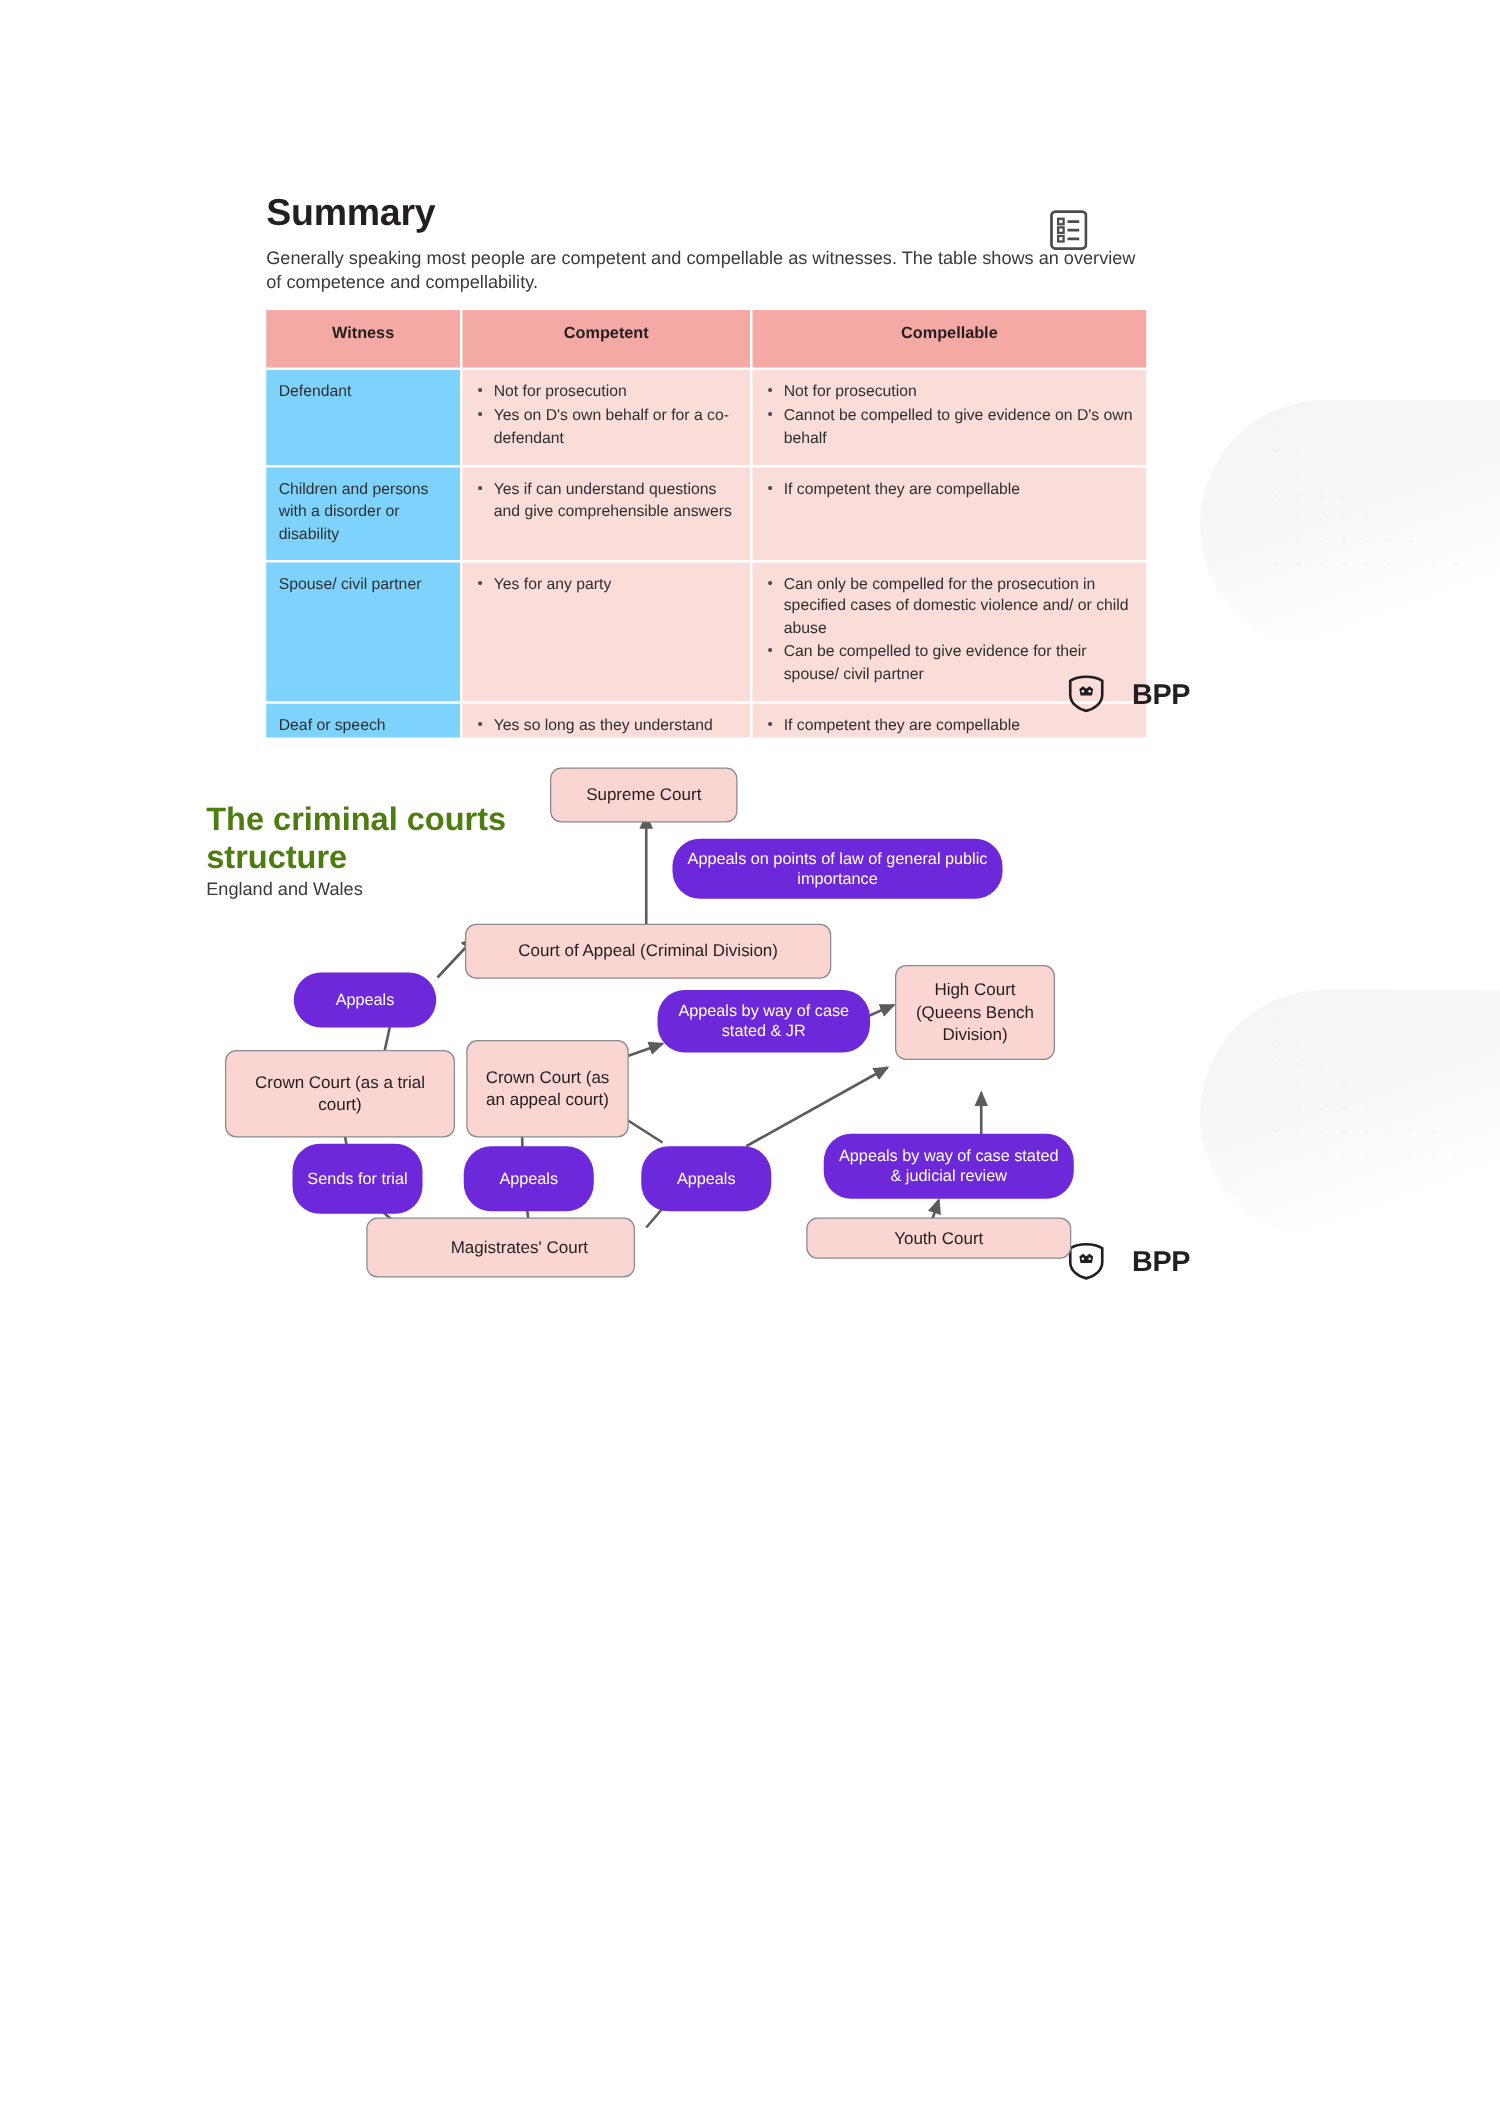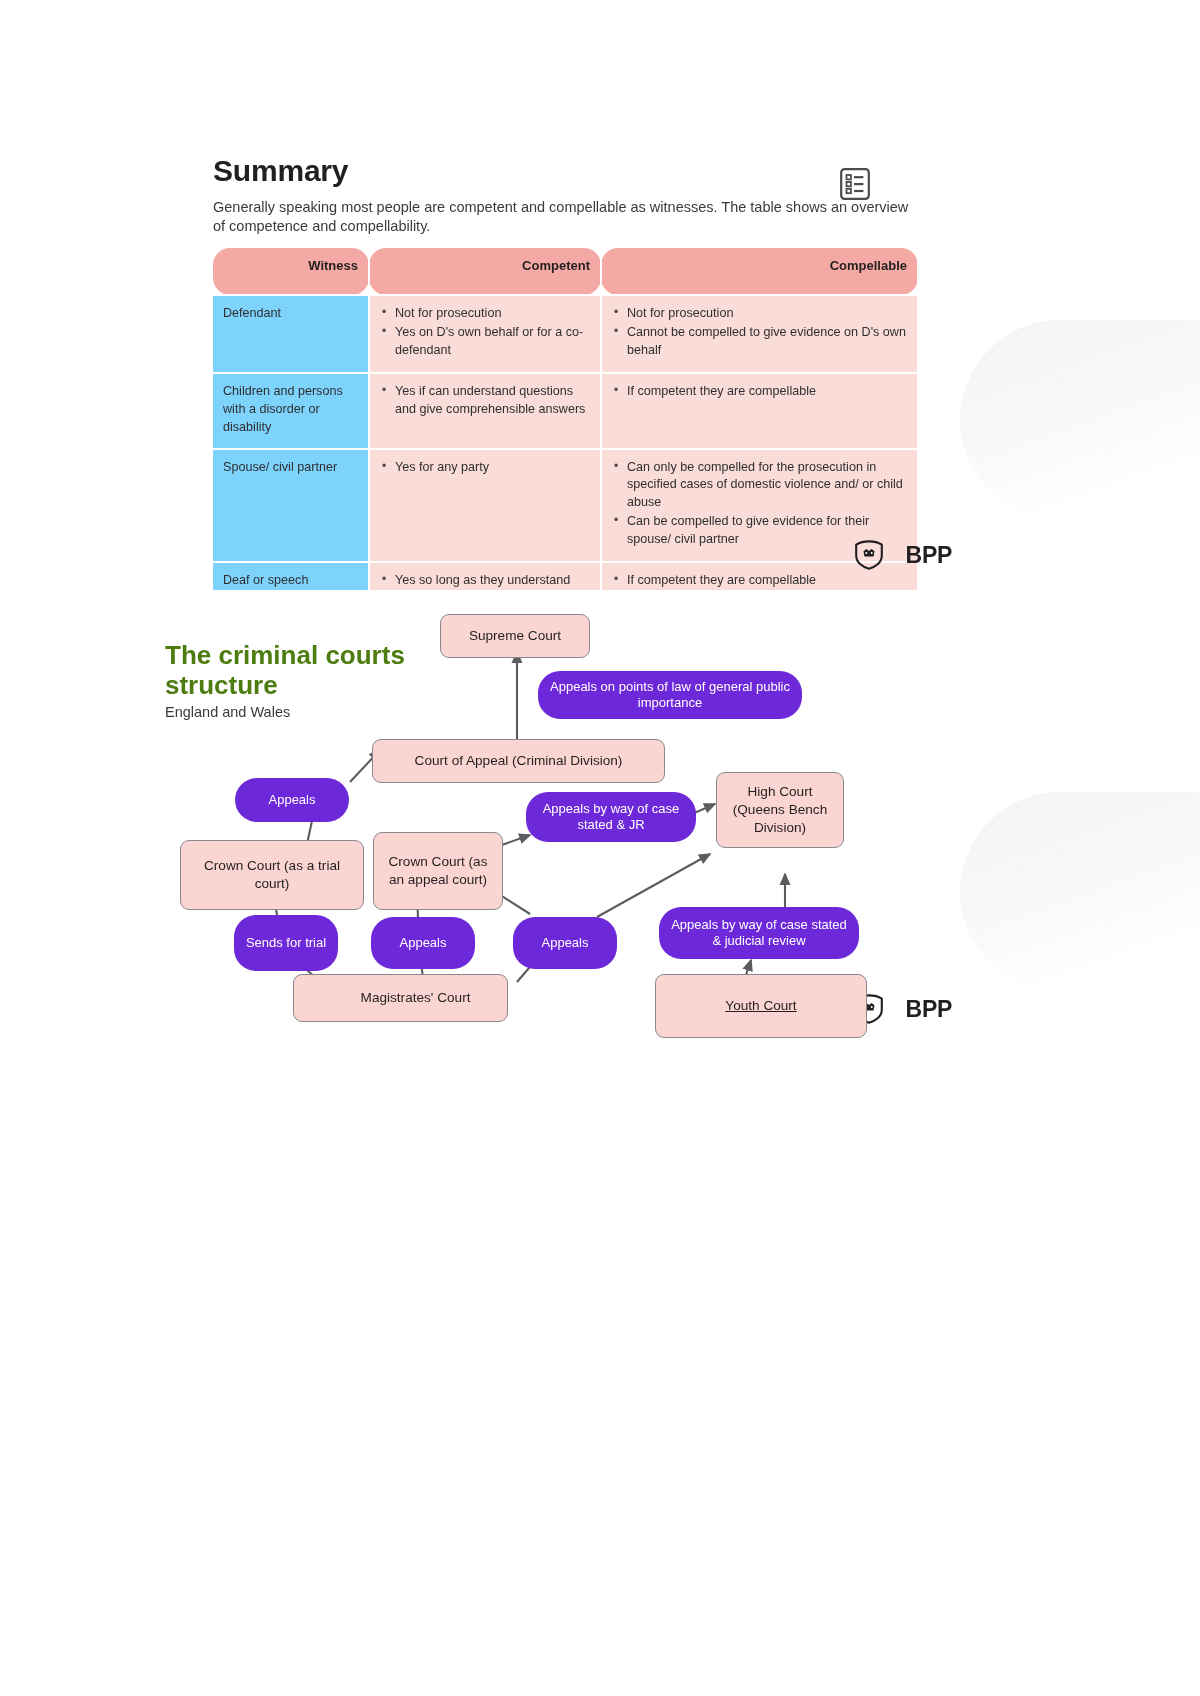--- a/index.html
+++ b/index.html
@@ -119,23 +119,22 @@
     line-height: 1.42;
     border-right: 2px solid #ffffff;
     border-bottom: 2px solid #ffffff;
     color: #2f2f31;
   }
   table.summary-table th {
     background: #f4a9a4;
     font-weight: bold;
     font-size: 13px;
     color: #231f20;
-    text-align: right;
+    text-align: center;
     height: 26px;
-    border-radius: 17px;
   }
   table.summary-table td.witness-cell {
     background: #7dd3fc;
   }
   table.summary-table td.body-cell {
     background: #fadcd8;
   }
   col.c-witness { width: 156px; }
   col.c-competent { width: 232px; }
   col.c-compellable { width: 317px; }
@@ -417,21 +416,21 @@
       </div>
 
       <div class="node court" style="left:208px; top:240px; width:130px; height:78px;">
         <span>Crown Court (as an appeal court)</span>
       </div>
 
       <div class="node court" style="left:128px; top:382px; width:215px; height:48px;padding-left:38px;">
         <span>Magistrates' Court</span>
       </div>
 
-      <div class="node court" style="left:490px; top:382px; width:212px; height:64px;text-decoration:underline;">
+      <div class="node court" style="left:480px; top:382px; width:212px; height:33px;">
         <span>Youth Court</span>
       </div>
 
       <div class="node lbl" style="left:373px; top:79px; width:264px; height:48px;">
         <span>Appeals on points of law of general public importance</span>
       </div>
 
       <div class="node lbl" style="left:70px; top:186px; width:114px; height:44px;">
         <span>Appeals</span>
       </div>

